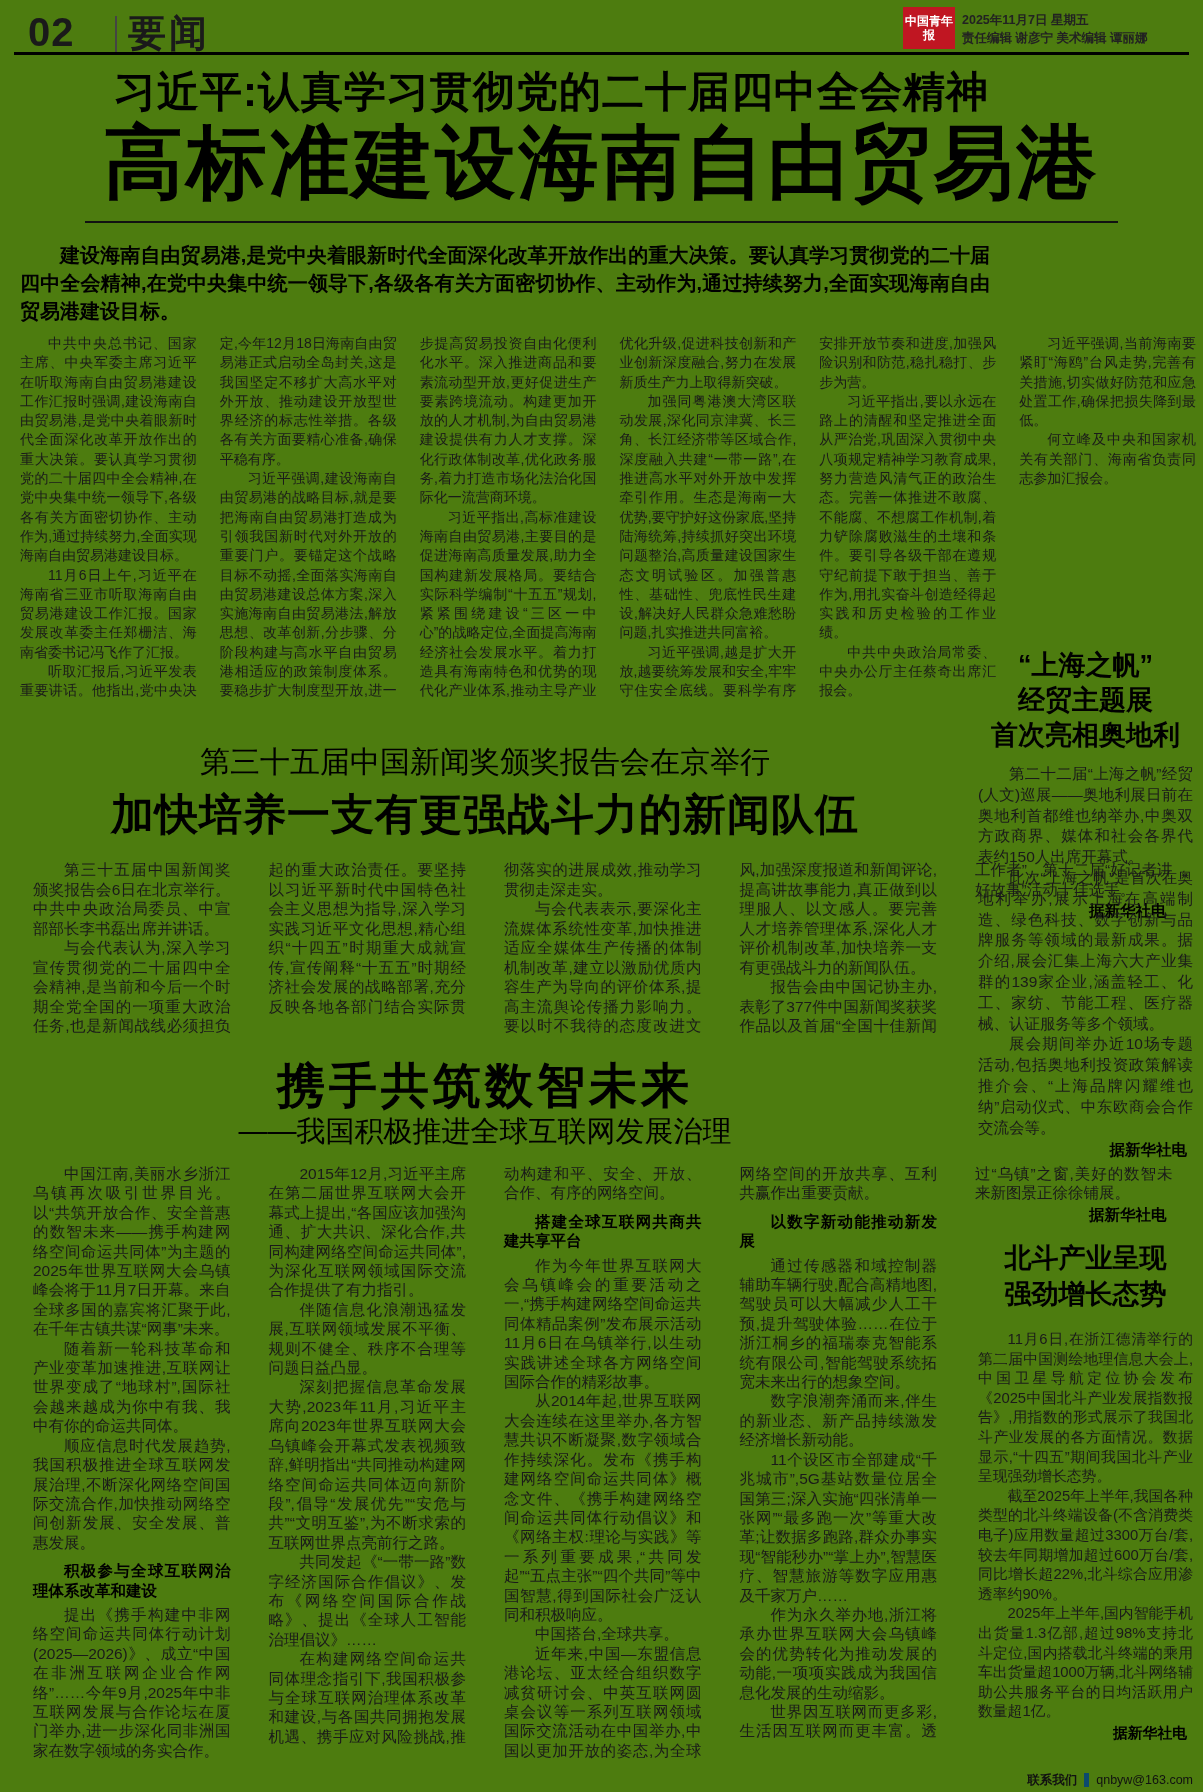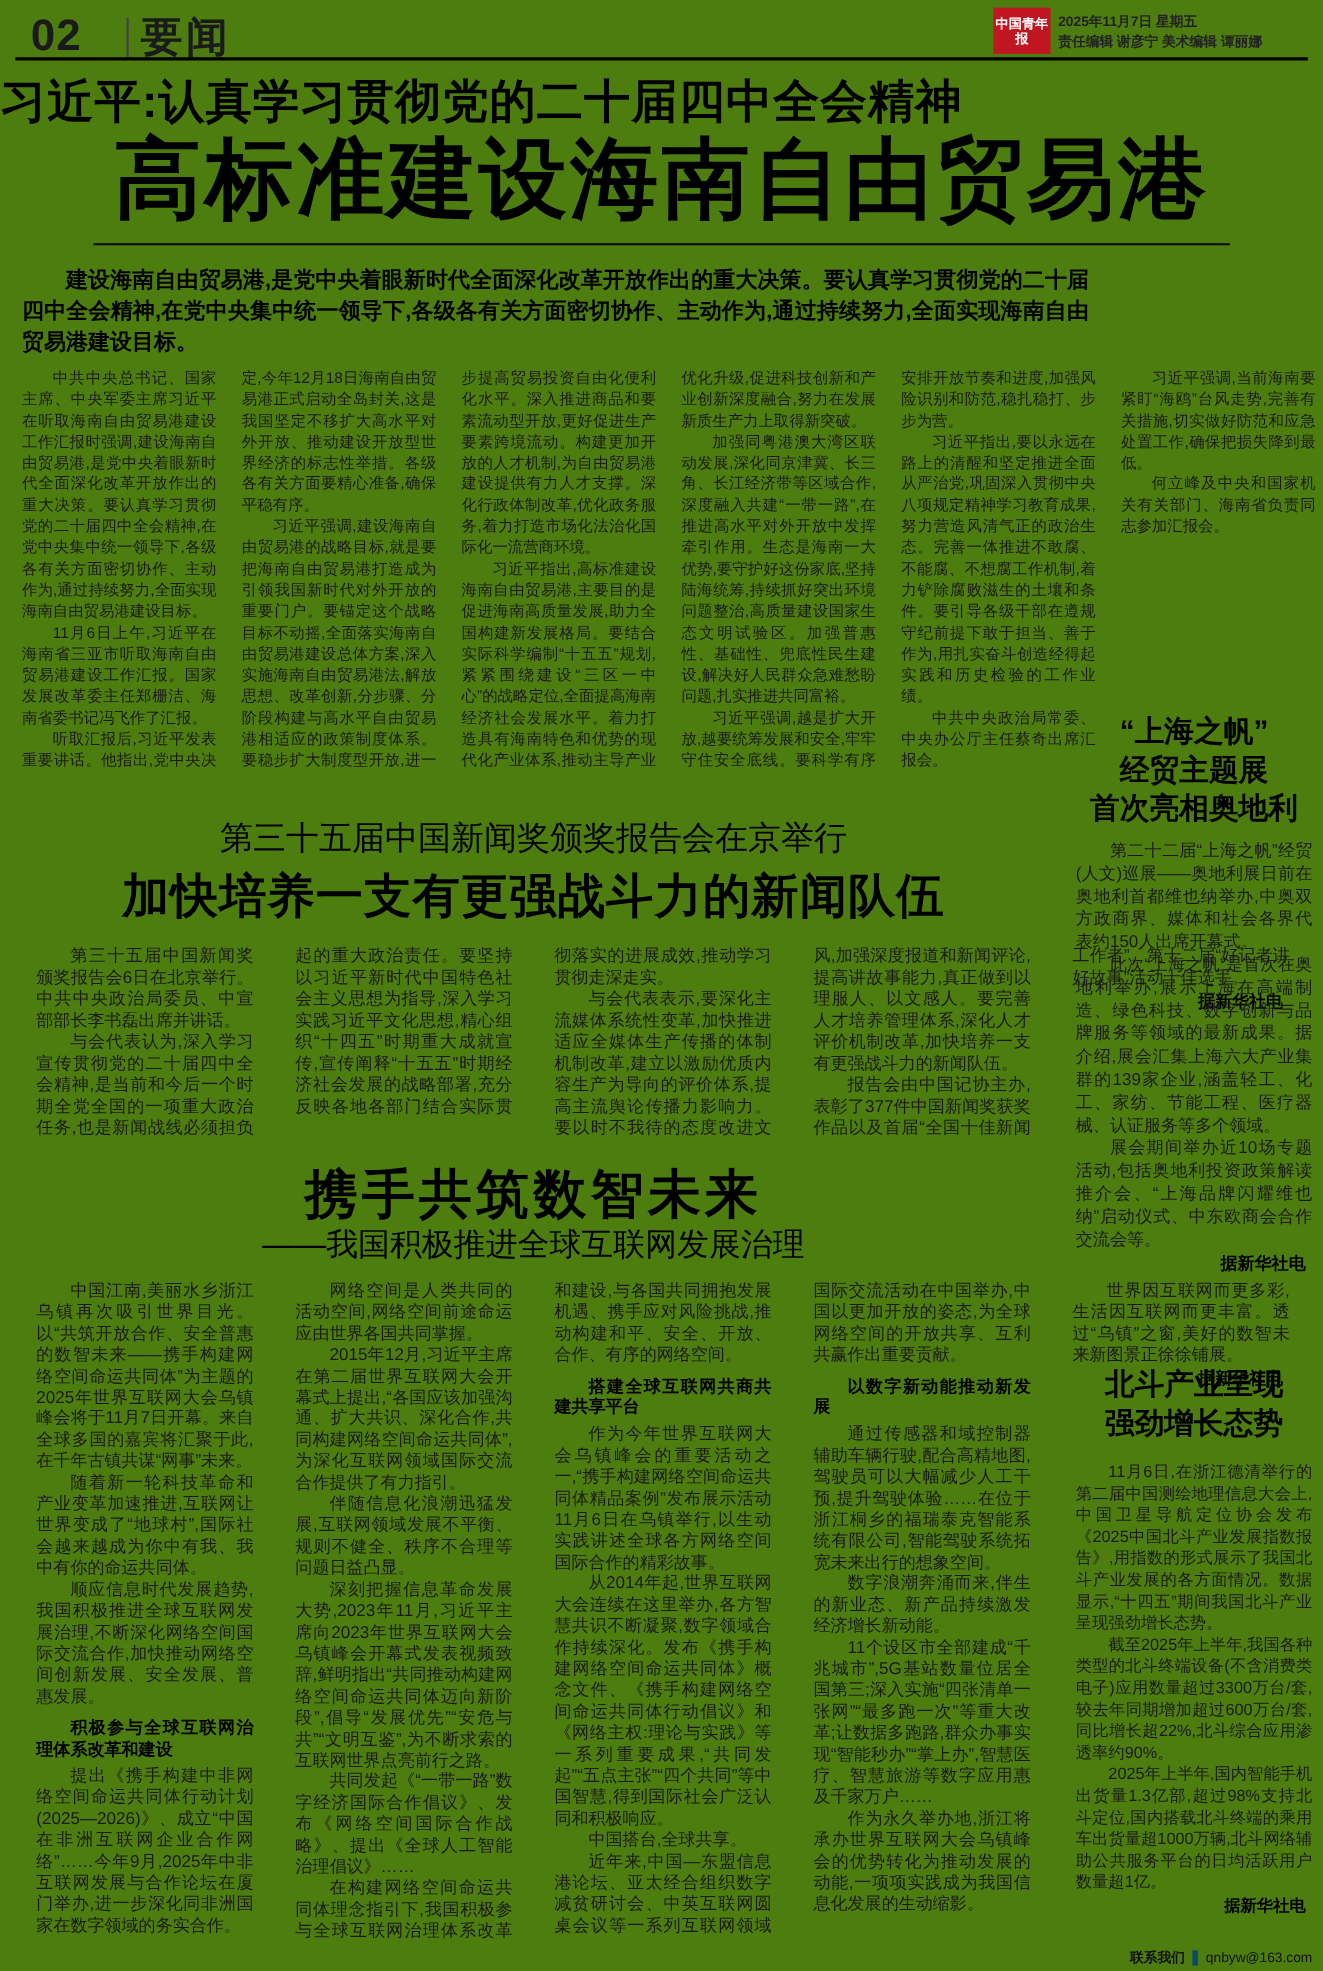--- a/index.html
+++ b/index.html
@@ -17,21 +17,21 @@
   .hdr-sec  { left:128px; top:8px; font-size:38px; font-weight:800; letter-spacing:3px; }
   .hdr-logo { left:903px; top:7px; width:52px; height:42px; background:#c01622; color:#fff;
               font-size:12px; font-weight:700; line-height:14px; text-align:center;
               display:flex; align-items:center; justify-content:center; padding:2px; }
   .hdr-meta { left:962px; top:11px; font-size:12.5px; line-height:18px; color:#222; }
   .hdr-meta .d1 { font-weight:600; }
   .hdr-meta .d2 { font-weight:600; }
   .rule-top { left:14px; top:52px; width:1175px; height:3px; background:#000; }
 
   
-  .a1-kicker   { left:0; top:64px; width:989px; text-align:left; font-size:42px; font-weight:600; letter-spacing:1px; color:#000; }
+  .a1-kicker   { left:0; top:64px; width:989px; text-align:right; font-size:42px; font-weight:600; letter-spacing:1px; color:#000; }
   .a1-headline { left:0; top:118px; width:1203px; text-align:center; font-size:80px; font-weight:900; letter-spacing:3px; color:#000; line-height:1.12; }
   .a1-rule     { left:85px; top:221px; width:1033px; height:2px; background:#111; }
   .a1-lead     { left:20px; top:241px; width:970px; font-size:20px; font-weight:700;
                  line-height:28px; text-indent:2em; text-align:justify; color:#000; }
   .a1-body     { left:20px; top:334px; width:1176px; height:370px;
                  column-count:6; column-gap:23px; column-fill:auto;
                  font-size:14px; line-height:19.3px; text-align:justify; }
 
   
   .a2-kicker   { left:33px; top:742px; width:904px; text-align:center; font-size:30px; font-weight:500; color:#000; }
@@ -114,21 +114,20 @@
 
   <section>
     <h2 class="abs a3-title">携手共筑数智未来</h2>
     <h3 class="abs a3-subtitle">——我国积极推进全球互联网发展治理</h3>
     <div class="abs a3-body flow">
         <p class="t-p">中国江南,美丽水乡浙江乌镇再次吸引世界目光。以“共筑开放合作、安全普惠的数智未来——携手构建网络空间命运共同体”为主题的2025年世界互联网大会乌镇峰会将于11月7日开幕。来自全球多国的嘉宾将汇聚于此,在千年古镇共谋“网事”未来。</p>
         <p class="t-p">随着新一轮科技革命和产业变革加速推进,互联网让世界变成了“地球村”,国际社会越来越成为你中有我、我中有你的命运共同体。</p>
         <p class="t-p">顺应信息时代发展趋势,我国积极推进全球互联网发展治理,不断深化网络空间国际交流合作,加快推动网络空间创新发展、安全发展、普惠发展。</p>
         <p class="t-sub">积极参与全球互联网治理体系改革和建设</p>
         <p class="t-p">提出《携手构建中非网络空间命运共同体行动计划(2025—2026)》、成立“中国在非洲互联网企业合作网络”……今年9月,2025年中非互联网发展与合作论坛在厦门举办,进一步深化同非洲国家在数字领域的务实合作。</p>
-        <p class="t-p">网络空间是人类共同的活动空间,网络空间前途命运应由世界各国共同掌握。</p>
         <p class="t-p">2015年12月,习近平主席在第二届世界互联网大会开幕式上提出,“各国应该加强沟通、扩大共识、深化合作,共同构建网络空间命运共同体”,为深化互联网领域国际交流合作提供了有力指引。</p>
         <p class="t-p">伴随信息化浪潮迅猛发展,互联网领域发展不平衡、规则不健全、秩序不合理等问题日益凸显。</p>
         <p class="t-p">深刻把握信息革命发展大势,2023年11月,习近平主席向2023年世界互联网大会乌镇峰会开幕式发表视频致辞,鲜明指出“共同推动构建网络空间命运共同体迈向新阶段”,倡导“发展优先”“安危与共”“文明互鉴”,为不断求索的互联网世界点亮前行之路。</p>
         <p class="t-p">共同发起《“一带一路”数字经济国际合作倡议》、发布《网络空间国际合作战略》、提出《全球人工智能治理倡议》……</p>
         <p class="t-p">在构建网络空间命运共同体理念指引下,我国积极参与全球互联网治理体系改革和建设,与各国共同拥抱发展机遇、携手应对风险挑战,推动构建和平、安全、开放、合作、有序的网络空间。</p>
         <p class="t-sub">搭建全球互联网共商共建共享平台</p>
         <p class="t-p">作为今年世界互联网大会乌镇峰会的重要活动之一,“携手构建网络空间命运共同体精品案例”发布展示活动11月6日在乌镇举行,以生动实践讲述全球各方网络空间国际合作的精彩故事。</p>
         <p class="t-p">从2014年起,世界互联网大会连续在这里举办,各方智慧共识不断凝聚,数字领域合作持续深化。发布《携手构建网络空间命运共同体》概念文件、《携手构建网络空间命运共同体行动倡议》和《网络主权:理论与实践》等一系列重要成果,“共同发起”“五点主张”“四个共同”等中国智慧,得到国际社会广泛认同和积极响应。</p>
         <p class="t-p">中国搭台,全球共享。</p>
         <p class="t-p">近年来,中国—东盟信息港论坛、亚太经合组织数字减贫研讨会、中英互联网圆桌会议等一系列互联网领域国际交流活动在中国举办,中国以更加开放的姿态,为全球网络空间的开放共享、互利共赢作出重要贡献。</p>

